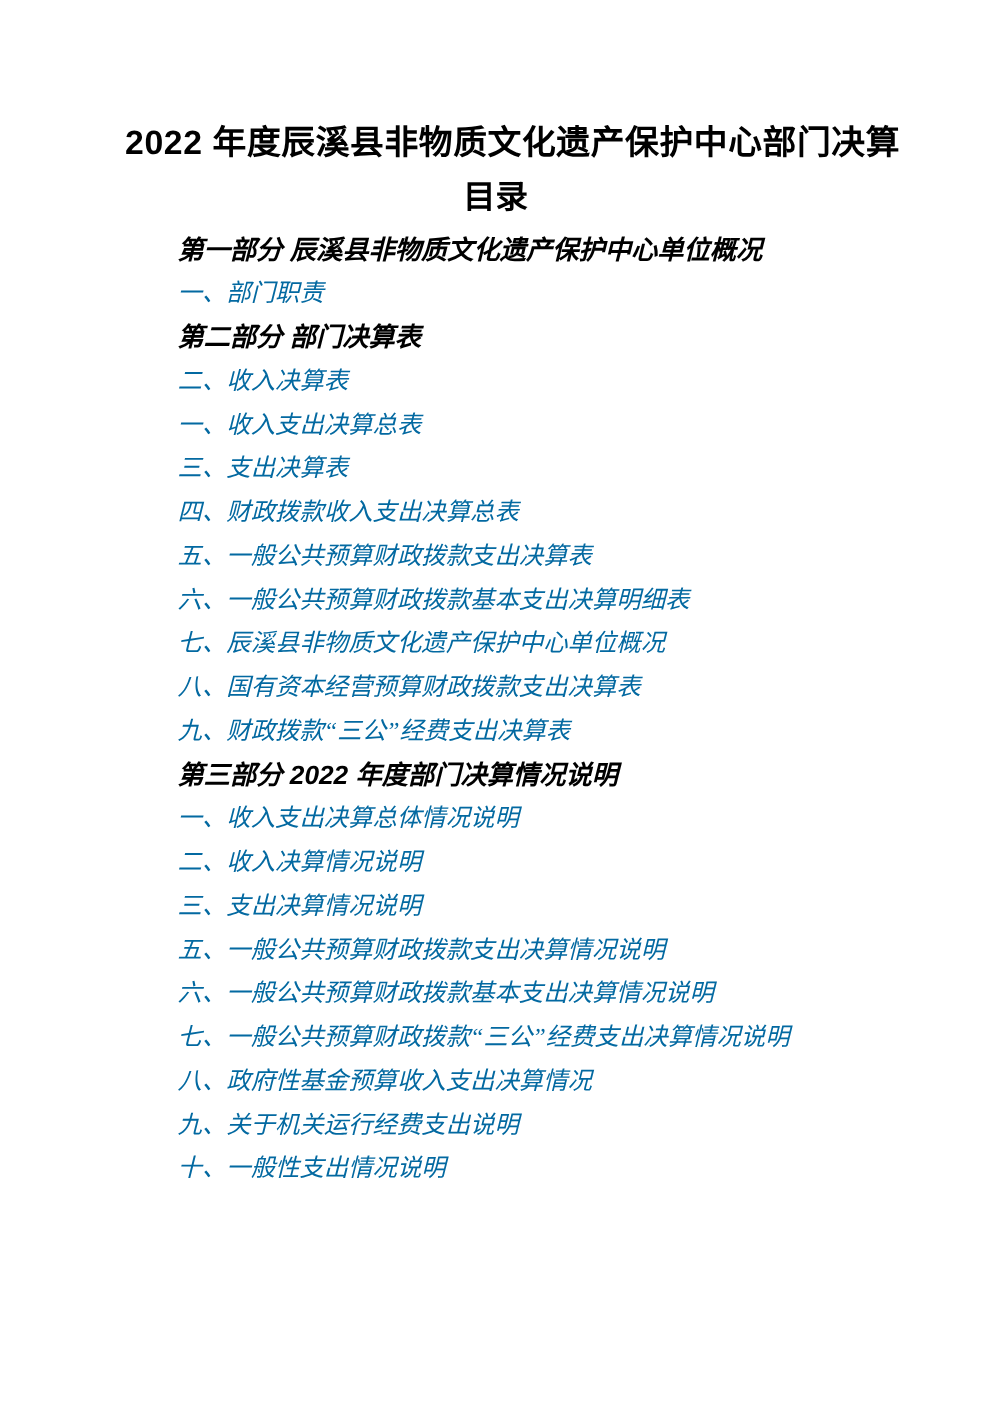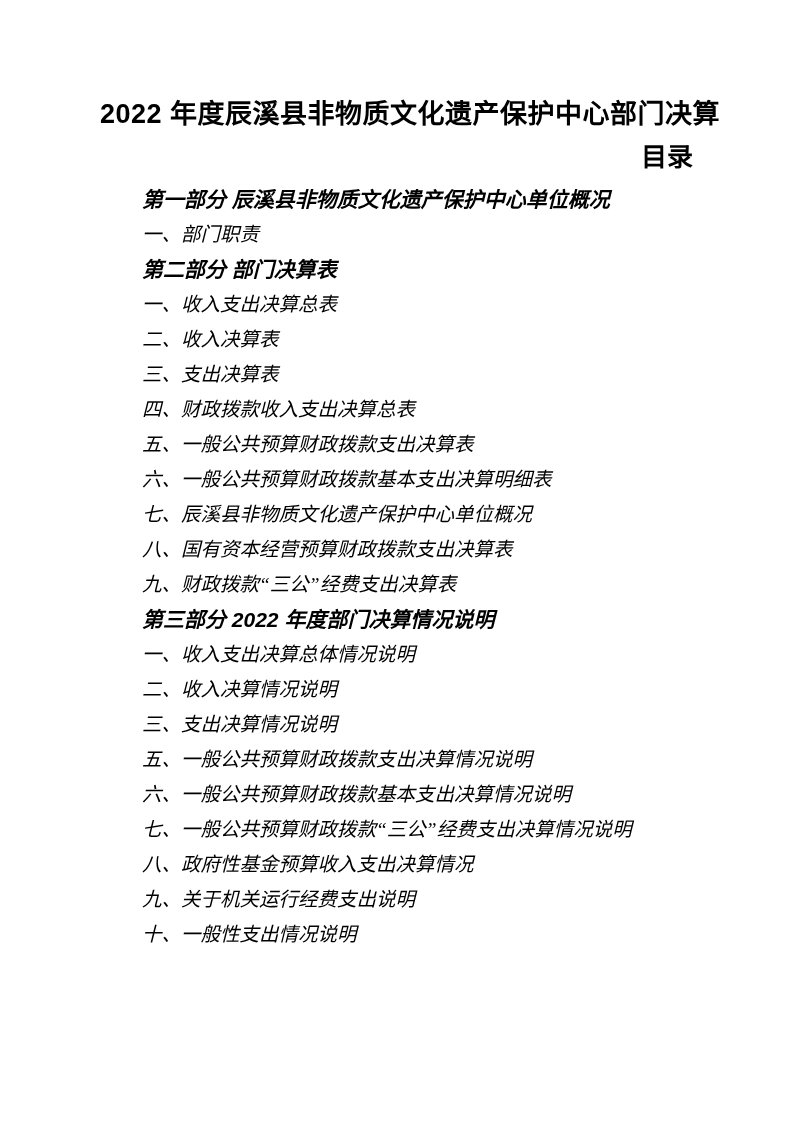--- a/index.html
+++ b/index.html
@@ -21,21 +21,21 @@
   .doc-title {
     text-align: center;
     font-family: "Liberation Sans", "DejaVu Sans", sans-serif;
     font-weight: 700;
     font-size: 27px;
     line-height: 36px;
     letter-spacing: 0.5px;
     white-space: nowrap;
   }
   .doc-subtitle {
-    text-align: right;
+    text-align: center;
     font-family: "Liberation Sans", "DejaVu Sans", sans-serif;
     font-weight: 700;
     font-size: 26px;
     line-height: 34px;
     margin-top: 8px;
   }
   .toc {
     margin-top: 6px;
     margin-left: 42px;
     font-style: italic;
@@ -48,37 +48,37 @@
   }
   .toc-heading {
     font-family: "Liberation Sans", "DejaVu Sans", sans-serif;
     font-weight: 700;
     font-size: 21px;
   }
   .toc-item {
     font-family: "Liberation Serif", "DejaVu Serif", serif;
     font-weight: 400;
     font-size: 19.5px;
-    color: #000000;
+    color: #0369a1;
   }
 </style>
 </head>
 <body>
 
 <div class="page">
   <div class="doc-title">2022 年度辰溪县非物质文化遗产保护中心部门决算</div>
   <div class="doc-subtitle">目录</div>
 
   <div class="toc">
     <div class="toc-line toc-heading">第一部分 辰溪县非物质文化遗产保护中心单位概况</div>
     <div class="toc-line toc-item">一、部门职责</div>
 
     <div class="toc-line toc-heading">第二部分 部门决算表</div>
+    <div class="toc-line toc-item">二、收入决算表</div>
     <div class="toc-line toc-item">一、收入支出决算总表</div>
-    <div class="toc-line toc-item">二、收入决算表</div>
     <div class="toc-line toc-item">三、支出决算表</div>
     <div class="toc-line toc-item">四、财政拨款收入支出决算总表</div>
     <div class="toc-line toc-item">五、一般公共预算财政拨款支出决算表</div>
     <div class="toc-line toc-item">六、一般公共预算财政拨款基本支出决算明细表</div>
     <div class="toc-line toc-item">七、辰溪县非物质文化遗产保护中心单位概况</div>
     <div class="toc-line toc-item">八、国有资本经营预算财政拨款支出决算表</div>
     <div class="toc-line toc-item">九、财政拨款“三公”经费支出决算表</div>
 
     <div class="toc-line toc-heading">第三部分 2022 年度部门决算情况说明</div>
     <div class="toc-line toc-item">一、收入支出决算总体情况说明</div>

